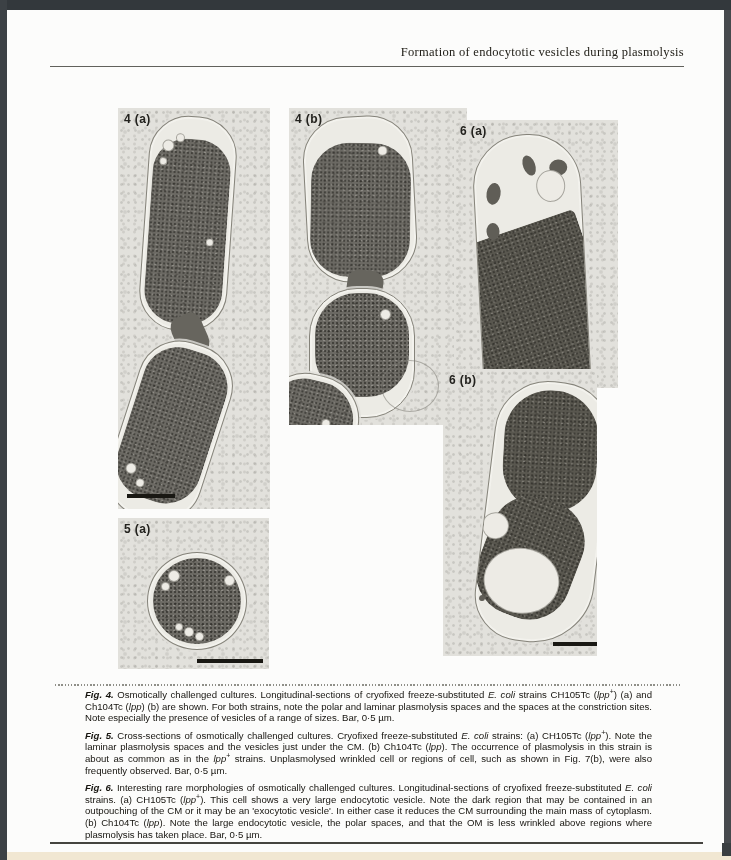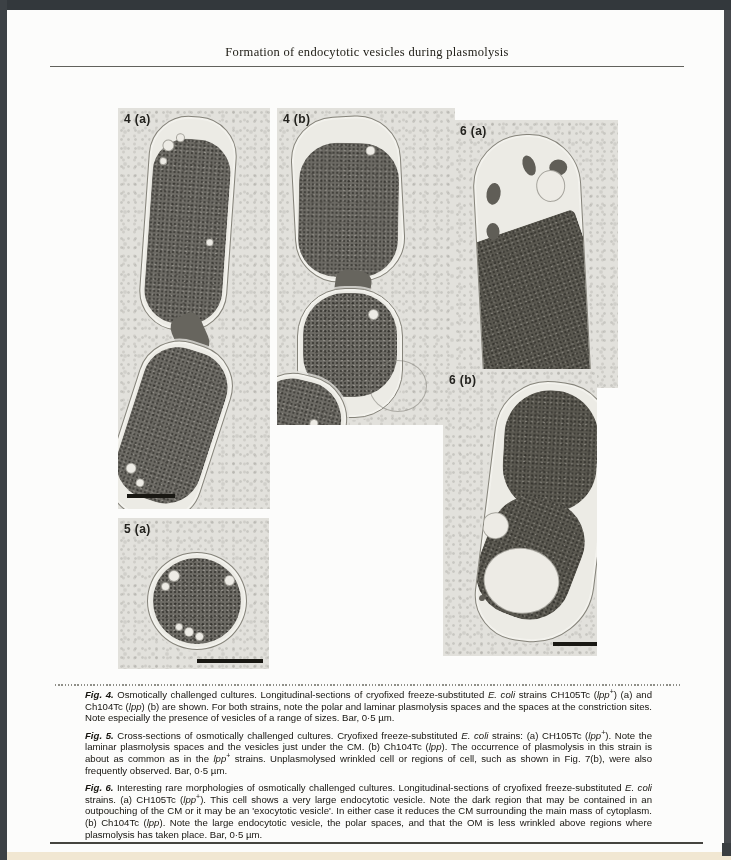--- a/index.html
+++ b/index.html
@@ -6,21 +6,21 @@
   .screen{position:relative;width:731px;height:860px;background:#fcfcfb;overflow:hidden;
           font-family:"Liberation Sans",sans-serif;}
   
   .edge-top{position:absolute;left:0;top:0;width:731px;height:10px;background:#33383c;}
   .edge-left{position:absolute;left:0;top:0;width:7px;height:860px;background:#3c4145;}
   .edge-right{position:absolute;left:724px;top:10px;width:7px;height:833px;background:#46494d;}
   .edge-bottom{position:absolute;left:0;top:852px;width:731px;height:8px;background:#f1e7d2;}
   .corner-sq{position:absolute;left:722px;top:843px;width:9px;height:13px;background:#3a3e41;}
 
   
-  .running-head{position:absolute;left:50px;top:45px;width:634px;text-align:center;
+  .running-head{position:absolute;left:50px;top:45px;width:634px;text-align:right;
     font-family:"Liberation Serif",serif;font-size:12.5px;letter-spacing:.3px;color:#222019;}
   .head-rule{position:absolute;left:50px;top:66px;width:634px;height:0;border-top:1.5px solid #61615c;}
 
   
   .panel{position:absolute;overflow:hidden;background-color:#e2e1dc;
     background-image:
       radial-gradient(circle,rgba(104,104,97,.22) .8px,transparent 1.8px),
       radial-gradient(circle,rgba(120,118,110,.18) .9px,transparent 2px),
       radial-gradient(circle,rgba(88,88,82,.13) 1.2px,transparent 2.6px);
     background-size:7px 9px,11px 8px,14px 16px;}
@@ -75,21 +75,21 @@
     <div class="neckdark" style="left:56px;top:206px;width:32px;height:42px;transform:rotate(-24deg);border-radius:30%"></div>
     <div class="cell" style="left:4px;top:232px;width:94px;height:180px;border-radius:42px;transform:rotate(18deg)">
       <div class="cyto" style="left:4px;top:6px;right:4px;bottom:18px;border-radius:36px"></div>
       <div class="ves" style="left:16px;top:132px;width:9px;height:9px"></div>
       <div class="ves" style="left:30px;top:144px;width:7px;height:7px"></div>
     </div>
     <div class="scalebar" style="left:9px;top:386px;width:48px"></div>
     <div class="panel-label">4 (a)</div>
   </div>
 
-  <div class="panel" style="left:277px;top:108px;width:178px;height:317px">
+  <div class="panel" style="left:289px;top:108px;width:178px;height:317px">
     <div class="cell" style="left:16px;top:8px;width:108px;height:164px;border-radius:44px;transform:rotate(-3deg)">
       <div class="cyto" style="left:4px;top:26px;right:4px;bottom:4px;border-radius:38px;transform:rotate(4deg)"></div>
       <div class="ves" style="left:74px;top:30px;width:8px;height:8px"></div>
     </div>
     <div class="neckdark" style="left:58px;top:162px;width:36px;height:30px;transform:rotate(8deg);border-radius:35%"></div>
     <div class="cell" style="left:20px;top:180px;width:104px;height:128px;border-radius:48px">
       <div class="cyto" style="left:5px;top:4px;right:5px;bottom:20px;border-radius:42px"></div>
       <div class="ves" style="left:70px;top:20px;width:9px;height:9px"></div>
     </div>
     <div class="cell" style="left:-28px;top:266px;width:96px;height:88px;border-radius:44px;transform:rotate(14deg)">

